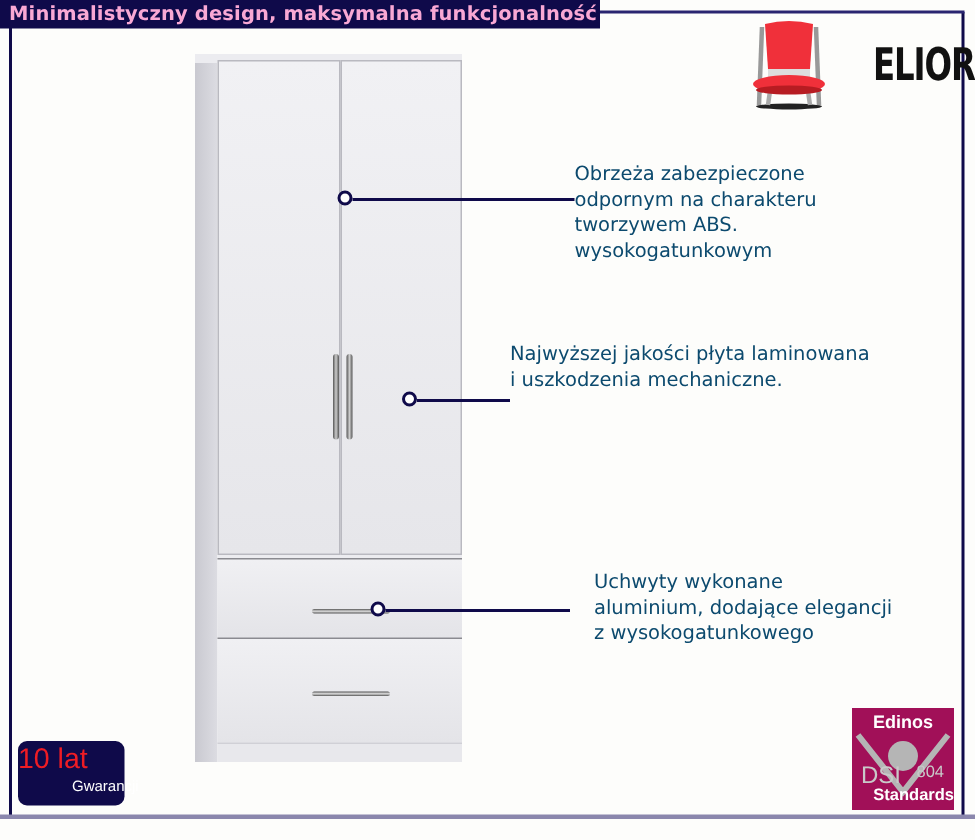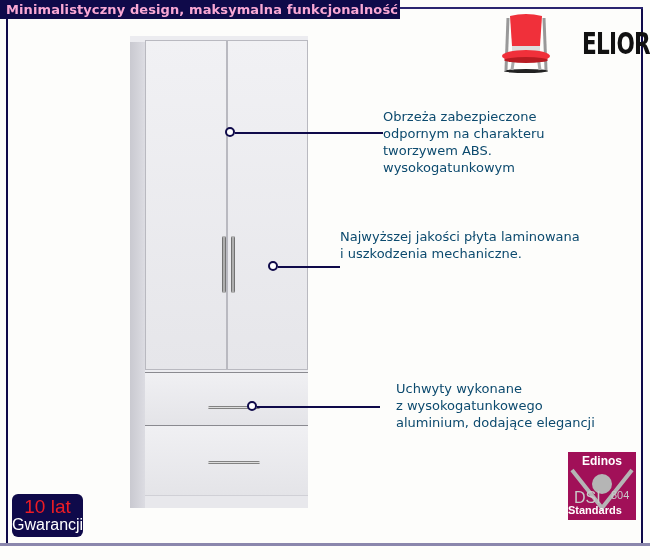--- a/index.html
+++ b/index.html
@@ -28,28 +28,28 @@
   .w-plinth { position:absolute; left:15px; top:459px; width:163px; height:13px; background:#e8e8ec; border-top:1px solid #d0d0d6; box-sizing:border-box; }
   .handle-v { position:absolute; width:4px; height:57px; background:linear-gradient(90deg,#555,#ccc,#555); border-radius:2px; top:200px; }
   .handle-h { position:absolute; height:3px; width:52px; background:linear-gradient(180deg,#555,#ddd,#555); border-radius:2px; }
 
   
   .dot { position:absolute; width:10px; height:10px; border:2px solid #0f0a4a; border-radius:50%; background:#fff; box-sizing:border-box; }
   .line { position:absolute; height:2px; background:#0f0a4a; }
   .callout { position:absolute; color:#0c4a6e; font-weight:normal; font-size:13px; line-height:17px; white-space:nowrap; }
 
   
-  .warranty { position:absolute; left:12px; top:494px; width:71px; height:43px; background:#0f0a4a; border-radius:6px; text-align:center; }
+  .warranty { position:absolute; left:12px; top:494px; width:71px; height:43px; background:#0f0a4a; border-radius:6px; }
   .warranty-years { color:#ee1c24; font-size:19px; line-height:22px; padding-top:2px; font-family:"Liberation Sans", sans-serif; }
-  .warranty-label { color:#fff; font-size:16px; line-height:13px; font-family:"Liberation Sans", sans-serif; }
-  .edinos { position:absolute; left:568px; top:452px; width:68px; height:68px; background:#a11058; overflow:hidden; }
+  .warranty-label { color:#fff; font-size:10px; line-height:13px; font-family:"Liberation Sans", sans-serif;padding-left:36px; }
+  .edinos { position:absolute; left:568px; top:472px; width:68px; height:68px; background:#a11058; overflow:hidden; }
   .edinos-top { position:absolute; left:0; top:2px; width:68px; text-align:center; color:#fff; font-weight:bold; font-size:12px; font-family:"Liberation Sans", sans-serif; }
   .edinos-mid-l { position:absolute; left:6px; top:37px; color:#c9c9c9; font-size:16px; font-family:"Liberation Sans", sans-serif; }
   .edinos-mid-r { position:absolute; left:43px; top:37px; color:#c9c9c9; font-size:11px; font-family:"Liberation Sans", sans-serif; }
-  .edinos-bot { position:absolute; left:0; top:52px; width:68px; text-align:left; color:#fff; font-weight:bold; font-size:11px; font-family:"Liberation Sans", sans-serif; }
+  .edinos-bot { position:absolute; left:0; top:52px; width:68px; text-align:right; color:#fff; font-weight:bold; font-size:11px; font-family:"Liberation Sans", sans-serif; }
 </style>
 </head>
 <body>
 
 <div class="frame-left"></div>
 <div class="frame-right"></div>
 <div class="frame-top"></div>
 <div class="frame-bottom"></div>
 
 <div class="title-bar">Minimalistyczny design, maksymalna funkcjonalność</div>
@@ -97,22 +97,22 @@
 <div class="dot" style="left:268px; top:261px;"></div>
 <div class="callout" style="left:340px; top:228px;">
   <div>Najwyższej jakości płyta laminowana</div>
   <div>i uszkodzenia mechaniczne.</div>
 </div>
 
 <div class="line" style="left:257px; top:406px; width:123px;"></div>
 <div class="dot" style="left:247px; top:401px;"></div>
 <div class="callout" style="left:396px; top:380px;">
   <div>Uchwyty wykonane</div>
+  <div>aluminium, dodające elegancji</div>
   <div>z wysokogatunkowego</div>
-  <div>aluminium, dodające elegancji</div>
 </div>
 
 <div class="warranty">
   <div class="warranty-years">10 lat</div>
   <div class="warranty-label">Gwarancji</div>
 </div>
 
 <div class="edinos">
   <svg width="68" height="68" viewBox="0 0 68 68" style="position:absolute;left:0;top:0;">
     <polyline points="4,18 34,56 64,18" fill="none" stroke="#b5b5b5" stroke-width="4"></polyline>

